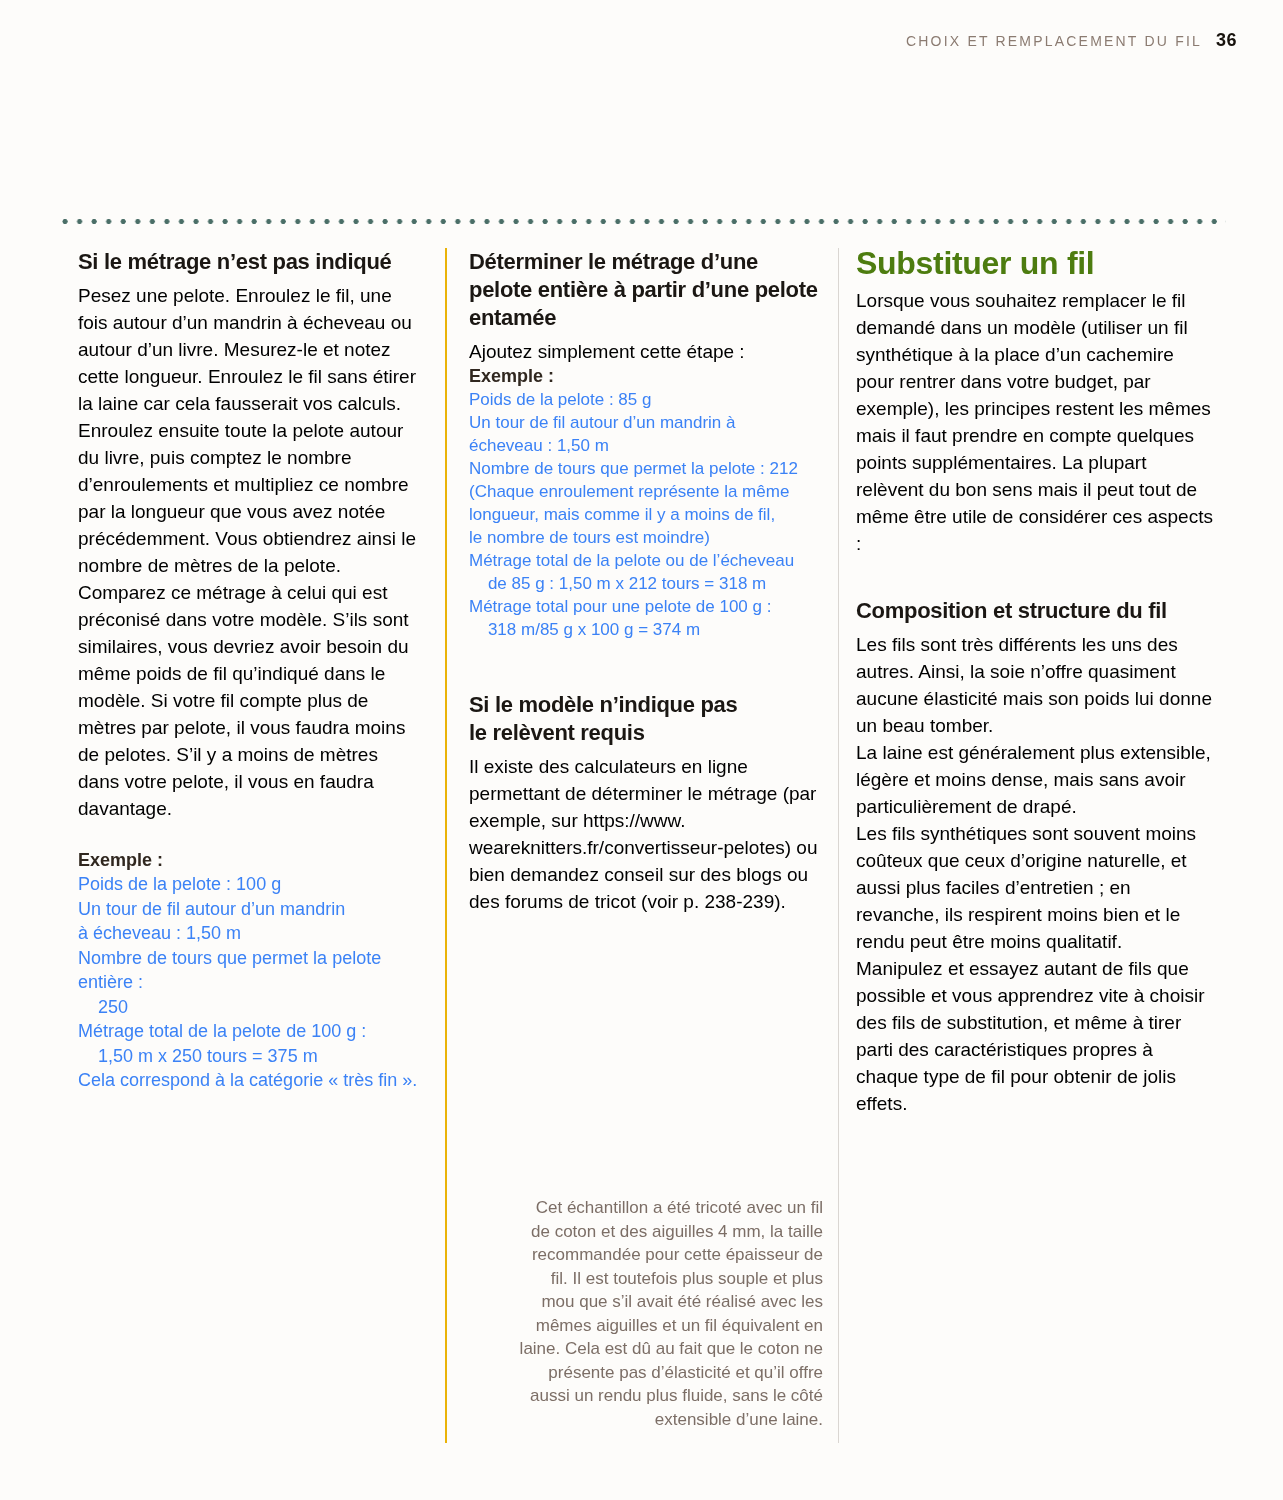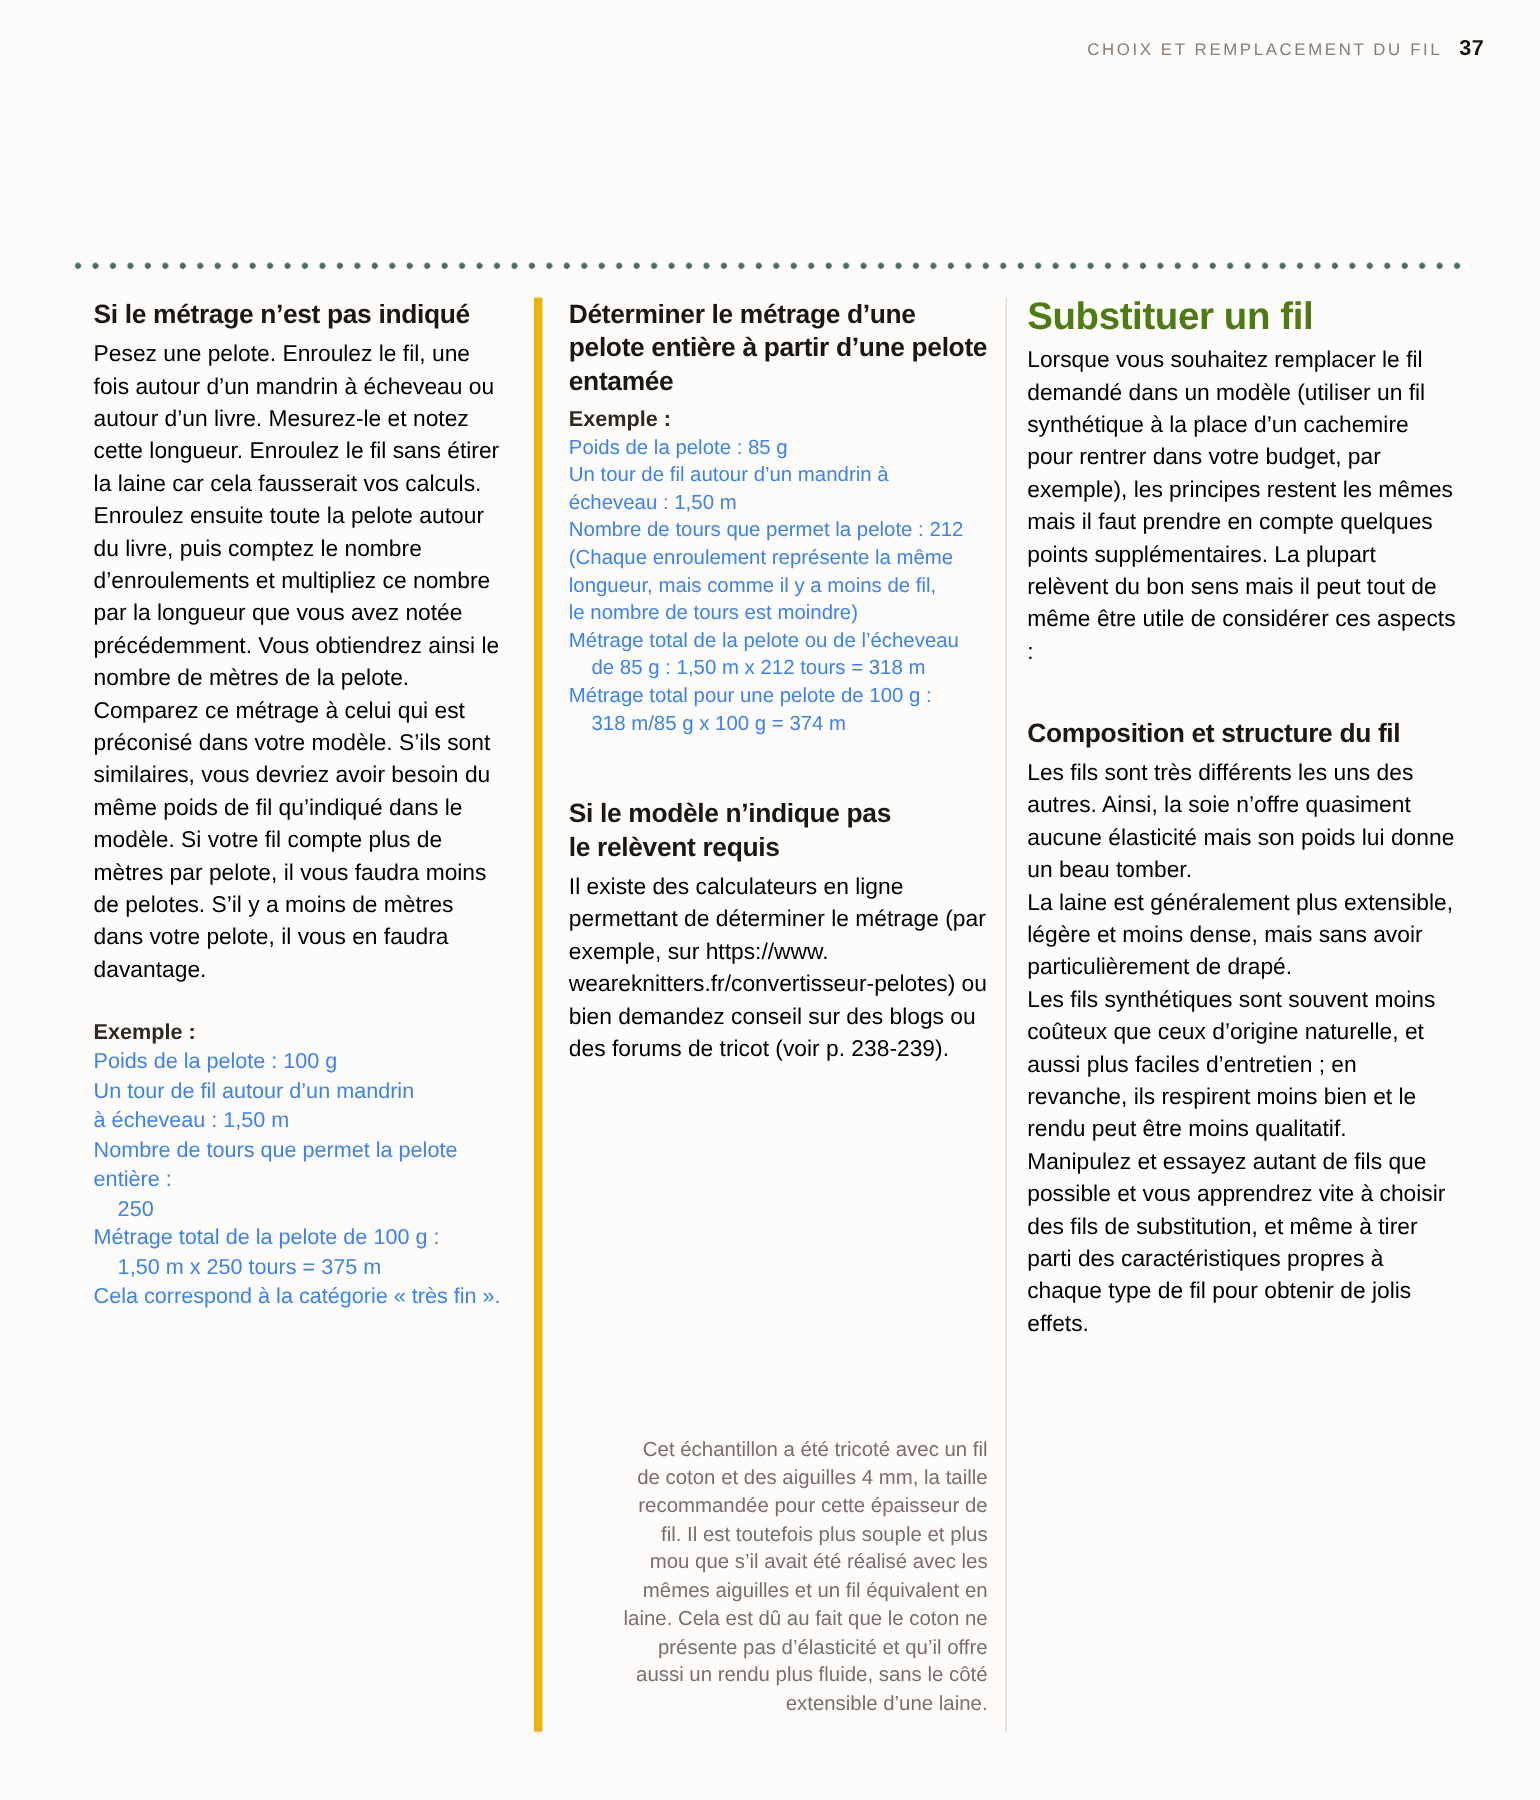--- a/index.html
+++ b/index.html
@@ -30,21 +30,21 @@
   
   .columns{
     position:absolute;top:248px;left:78px;
     display:flex;align-items:stretch;
     height:1195px;
   }
   .col{box-sizing:border-box;}
   .col-1{width:367px;padding-right:21px;}
   .col-2{
     width:394px;padding:0 15px 0 22px;position:relative;
-    border-left:7px solid #eab308;border-right:1px solid #dad6d2;
+    border-left:2px solid #eab308;border-right:1px solid #dad6d2;
   }
   .col-3{width:376px;padding-left:17px;}
 
   h1.sec{
     margin:0 0 8px 0;font-size:32px;line-height:31px;font-weight:bold;
     color:#4d7c0f;letter-spacing:-.3px;
   }
   h2.sec{
     margin:0 0 6px 0;font-size:22px;line-height:28px;font-weight:bold;
     color:#1b1713;letter-spacing:-.3px;white-space:pre-line;
@@ -67,21 +67,21 @@
   .caption{
     position:absolute;right:15px;bottom:12px;width:306px;
     text-align:right;font-size:17px;line-height:23.5px;color:#7c6e66;
   }
 </style>
 </head>
 <body>
 
 <header class="page-header">
   <span class="hdr-title">CHOIX ET REMPLACEMENT DU FIL</span>
-  <span class="hdr-num">37</span>
+  <span class="hdr-num">36</span>
 </header>
 
 <div class="dotted-rule"></div>
 
 <main class="columns">
 
   <section class="col col-1">
     <h2 class="sec">Si le métrage n’est pas indiqué</h2>
     <p class="body">Pesez une pelote. Enroulez le fil, une fois autour d’un mandrin à écheveau ou autour d’un livre. Mesurez-le et notez cette longueur. Enroulez le fil sans étirer la laine car cela fausserait vos calculs. Enroulez ensuite toute la pelote autour du livre, puis comptez le nombre d’enroulements et multipliez ce nombre par la longueur que vous avez notée précédemment. Vous obtiendrez ainsi le nombre de mètres de la pelote. Comparez ce métrage à celui qui est préconisé dans votre modèle. S’ils sont similaires, vous devriez avoir besoin du même poids de fil qu’indiqué dans le modèle. Si votre fil compte plus de mètres par pelote, il vous faudra moins de pelotes. S’il y a moins de mètres dans votre pelote, il vous en faudra davantage.</p>
     <div class="example-block">
@@ -92,20 +92,21 @@
 Nombre de tours que permet la pelote entière :
     250
 Métrage total de la pelote de 100 g :
     1,50 m x 250 tours = 375 m
 Cela correspond à la catégorie « très fin ».</div>
     </div>
   </section>
 
   <section class="col col-2">
     <h2 class="sec">Déterminer le métrage d’une pelote entière à partir d’une pelote entamée</h2>
+    <p class="body">Ajoutez simplement cette étape :</p>
     <div>
       <div class="example-label">Exemple :</div>
       <div class="example-lines">Poids de la pelote : 85 g
 Un tour de fil autour d’un mandrin à
 écheveau : 1,50 m
 Nombre de tours que permet la pelote : 212
 (Chaque enroulement représente la même
 longueur, mais comme il y a moins de fil,
 le nombre de tours est moindre)
 Métrage total de la pelote ou de l’écheveau

